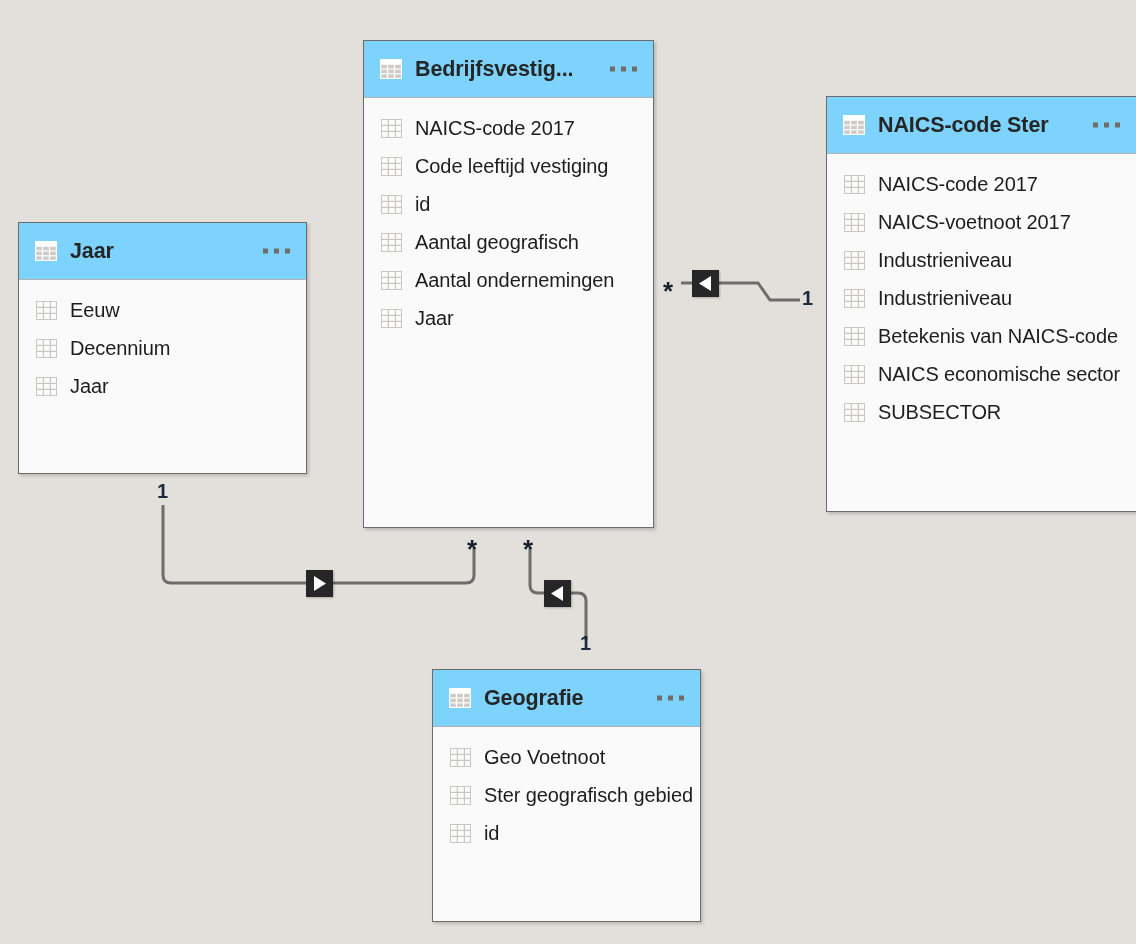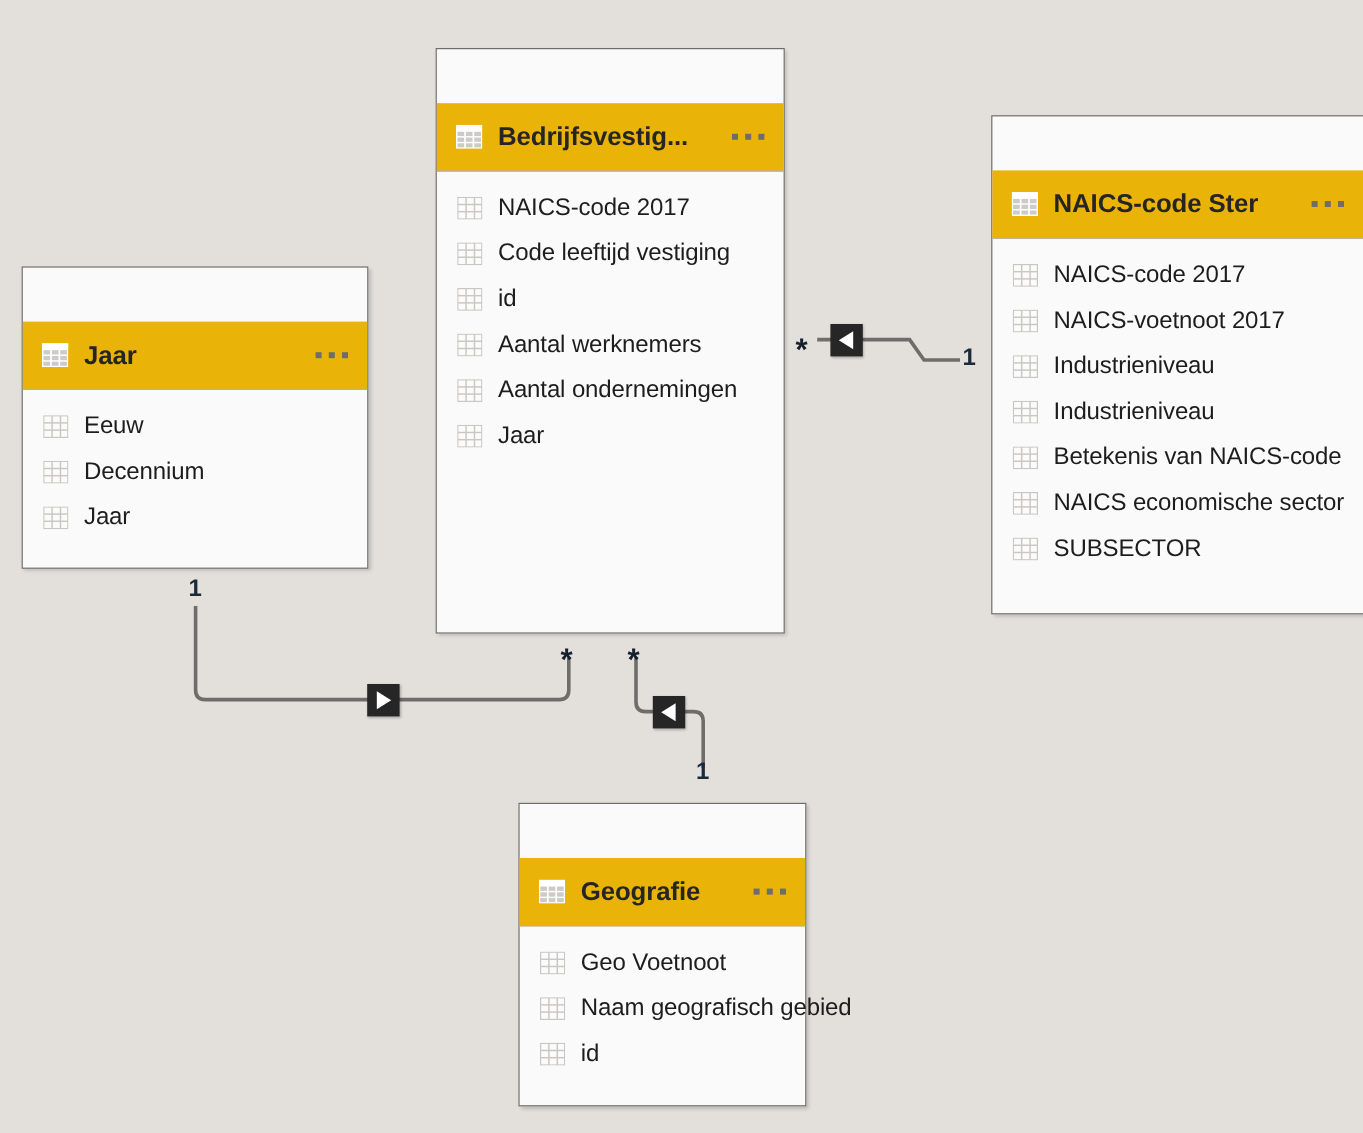--- a/index.html
+++ b/index.html
@@ -31,28 +31,27 @@
   }
   .card-sh {
     position: absolute;
     box-sizing: border-box;
     background: #fafafa;
     border: 1px solid #6e6c69;
     box-shadow: 2px 2px 3px rgba(0,0,0,0.18);
   }
   .card-head {
     height: 57px;
-    background: #eab308;
+    background: #7dd3fc;
     border-bottom: 1px solid #b4b2af;
     display: flex;
     align-items: center;
     padding: 0 14px 0 16px;
     box-sizing: border-box;
     position: relative;
-    margin-top: 45px;
   }
   .card-title {
     font-size: 21.5px;
     font-weight: bold;
     color: #252525;
     margin-left: 13px;
     letter-spacing: -0.1px;
     white-space: nowrap;
   }
   .dots {
@@ -324,21 +323,21 @@
               <rect x="8" y="1" width="5.8" height="4.8"></rect>
               <rect x="15" y="1" width="5" height="4.8"></rect>
             <rect x="1" y="7" width="5.8" height="4.8"></rect>
               <rect x="8" y="7" width="5.8" height="4.8"></rect>
               <rect x="15" y="7" width="5" height="4.8"></rect>
             <rect x="1" y="13" width="5.8" height="5"></rect>
               <rect x="8" y="13" width="5.8" height="5"></rect>
               <rect x="15" y="13" width="5" height="5"></rect>
           </g>
         </svg>
-        <span class="field-label">Aantal werknemers</span>
+        <span class="field-label">Aantal geografisch</span>
       </div>
       <div class="field">
         <svg class="ficon" viewBox="0 0 21 19">
           <rect x="0" y="0" width="21" height="19" fill="#c9c7c4"></rect>
           <g fill="#fbfbfb">
             <rect x="1" y="1" width="5.8" height="4.8"></rect>
               <rect x="8" y="1" width="5.8" height="4.8"></rect>
               <rect x="15" y="1" width="5" height="4.8"></rect>
             <rect x="1" y="7" width="5.8" height="4.8"></rect>
               <rect x="8" y="7" width="5.8" height="4.8"></rect>
@@ -509,21 +508,21 @@
             <rect x="1" y="13" width="5.8" height="5"></rect>
               <rect x="8" y="13" width="5.8" height="5"></rect>
               <rect x="15" y="13" width="5" height="5"></rect>
           </g>
         </svg>
         <span class="field-label">SUBSECTOR</span>
       </div>
     </div>
   </div>
 
-  <div class="card-sh" style="left:432px;top:669px;width:240px;height:253px;">
+  <div class="card-sh" style="left:432px;top:669px;width:269px;height:253px;">
     <div class="card-head">
       <svg class="ticon" viewBox="0 0 22 20">
         <rect x="0" y="0" width="22" height="20" fill="#ffffff"></rect>
         <g fill="#cdcbc8">
           <rect x="1.2" y="5.8" width="5.6" height="3.6"></rect>
           <rect x="8.2" y="5.8" width="5.6" height="3.6"></rect>
           <rect x="15.2" y="5.8" width="5.6" height="3.6"></rect>
           <rect x="1.2" y="10.6" width="5.6" height="3.6"></rect>
           <rect x="8.2" y="10.6" width="5.6" height="3.6"></rect>
           <rect x="15.2" y="10.6" width="5.6" height="3.6"></rect>
@@ -565,21 +564,21 @@
               <rect x="8" y="1" width="5.8" height="4.8"></rect>
               <rect x="15" y="1" width="5" height="4.8"></rect>
             <rect x="1" y="7" width="5.8" height="4.8"></rect>
               <rect x="8" y="7" width="5.8" height="4.8"></rect>
               <rect x="15" y="7" width="5" height="4.8"></rect>
             <rect x="1" y="13" width="5.8" height="5"></rect>
               <rect x="8" y="13" width="5.8" height="5"></rect>
               <rect x="15" y="13" width="5" height="5"></rect>
           </g>
         </svg>
-        <span class="field-label">Naam geografisch gebied</span>
+        <span class="field-label">Ster geografisch gebied</span>
       </div>
       <div class="field">
         <svg class="ficon" viewBox="0 0 21 19">
           <rect x="0" y="0" width="21" height="19" fill="#c9c7c4"></rect>
           <g fill="#fbfbfb">
             <rect x="1" y="1" width="5.8" height="4.8"></rect>
               <rect x="8" y="1" width="5.8" height="4.8"></rect>
               <rect x="15" y="1" width="5" height="4.8"></rect>
             <rect x="1" y="7" width="5.8" height="4.8"></rect>
               <rect x="8" y="7" width="5.8" height="4.8"></rect>

